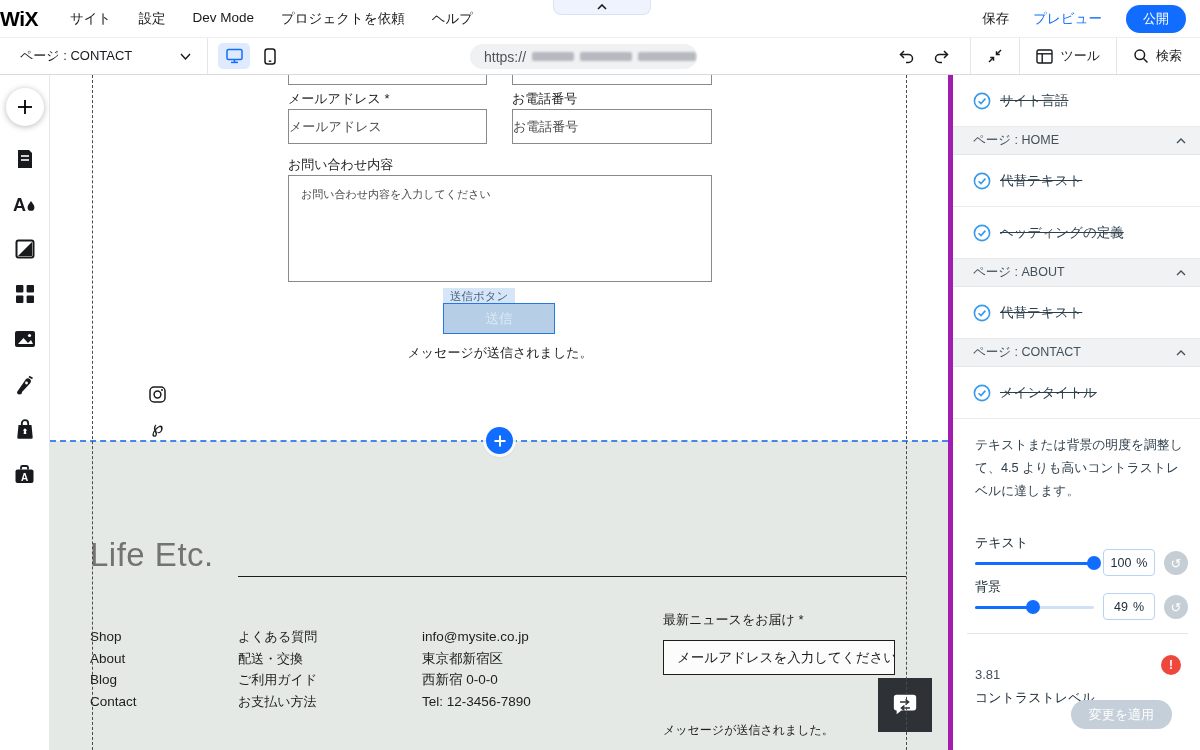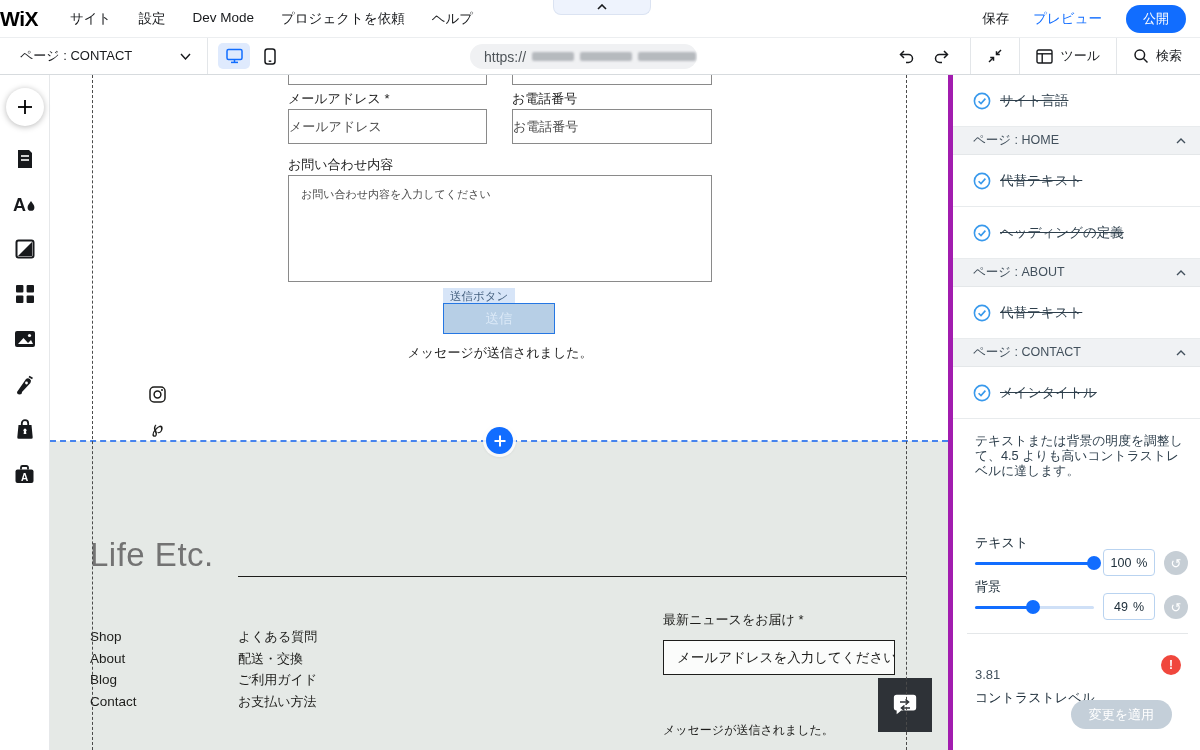--- a/index.html
+++ b/index.html
@@ -83,21 +83,21 @@
   .p-row .lbl { font-size:13.5px; color:#2e3f4c; text-decoration:line-through; }
   .p-head { height:28px; background:#f0f2f4; display:flex; align-items:center; padding:0 14px 0 20px;
     font-size:12.5px; color:#42505c; border-bottom:1px solid #e4e7e9; }
   .p-head .chev { margin-left:auto; }
   .contrast { position:relative; height:331px; }
   .c-head { display:flex; align-items:center; gap:10px; padding:17px 12px 0 20px; }
   .c-title { font-size:14px; color:#20303c; }
   .c-help { margin-left:auto; color:#116dff; font-size:12px; }
   .c-collapse { width:24px; height:24px; border-radius:50%; border:1.5px solid #92bdf7; background:#fff;
     display:flex; align-items:center; justify-content:center; }
-  .c-desc { padding:14px 14px 0 22px; font-size:12.8px; line-height:15px; color:#2e3f4c; width:248px; }
+  .c-desc { padding:14px 14px 0 22px; font-size:12.8px; line-height:23px; color:#2e3f4c; width:248px; }
   .s-label { position:absolute; left:22px; font-size:13px; color:#20303c; }
   .slider { position:absolute; left:22px; width:119px; height:14px; }
   .track { position:absolute; left:0; top:6px; width:100%; height:3px; background:#cfe0f7; border-radius:2px; }
   .track-fill { position:absolute; left:0; top:6px; height:3px; background:#116dff; border-radius:2px; }
   .thumb { position:absolute; top:0; width:14px; height:14px; border-radius:50%; background:#116dff; }
   .val-box { position:absolute; left:150px; width:52px; height:27px; border:1px solid #b9d3f0; border-radius:4px;
     display:flex; align-items:center; justify-content:center; gap:5px; font-size:12.5px; color:#20303c; }
   .reset { position:absolute; left:211px; width:24px; height:24px; border-radius:50%; background:#c6ced5;
     color:#fff; border:none; font-size:13px; display:flex; align-items:center; justify-content:center; }
   .c-div { position:absolute; left:14px; right:12px; top:558px; border-top:1px solid #e4e7e9; }
@@ -332,20 +332,26 @@
       <div>About</div>
       <div>Blog</div>
       <div>Contact</div>
     </div>
     <div class="f-col" style="left:188px; top:185px">
       <div>よくある質問</div>
       <div>配送・交換</div>
       <div>ご利用ガイド</div>
       <div>お支払い方法</div>
     </div>
+    <div class="f-col" style="left:372px; top:185px; font-size:13.5px">
+      <div>info@mysite.co.jp</div>
+      <div>東京都新宿区</div>
+      <div>西新宿 0-0-0</div>
+      <div>Tel: 12-3456-7890</div>
+    </div>
 
     <div class="nl-label">最新ニュースをお届け *</div>
     <input class="nl-input" placeholder="メールアドレスを入力してください" style="">
     <div class="nl-msg">メッセージが送信されました。</div>
   </div>
 
   <div class="chat">
     <span>
       <svg width="28" height="28" viewBox="0 0 28 28">
           <path d="M5 4 h18 a3 3 0 0 1 3 3 v11 a3 3 0 0 1 -3 3 H10 l-5 4 v-4 a3 3 0 0 1 -3 -3 V7 a3 3 0 0 1 3 -3 z" fill="#fff" transform="translate(1,0) scale(0.93)"></path>

